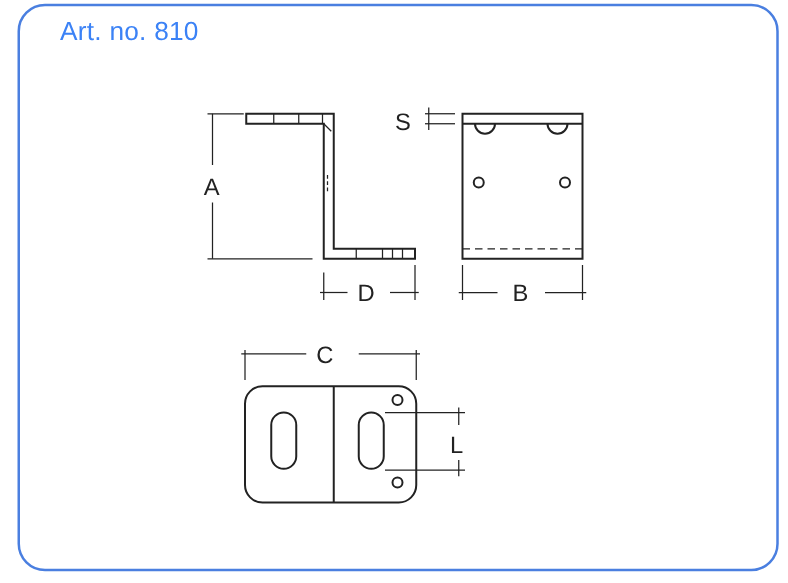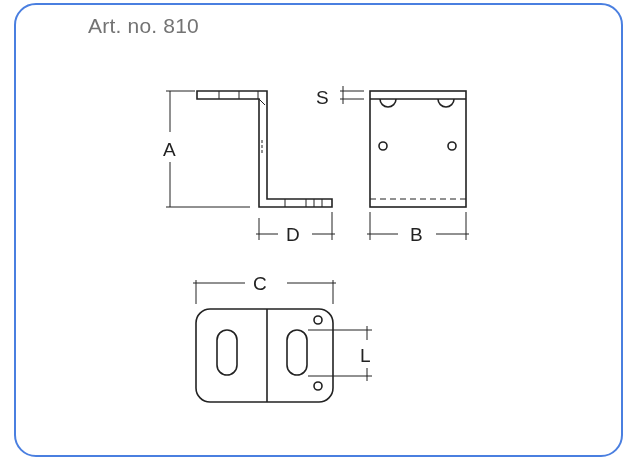--- a/index.html
+++ b/index.html
@@ -1,18 +1,18 @@
 <!DOCTYPE html>
 <html><head>
 <meta charset="utf-8">
 <style>
   html,body{margin:0;padding:0;background:#ffffff;}
   body{width:630px;height:466px;position:relative;overflow:hidden;font-family:"Liberation Sans",sans-serif;}
   .frame{position:absolute;left:14px;top:3px;width:609px;height:454px;border:2.5px solid #4a7fe0;border-radius:22px;box-sizing:border-box;background:#fff;}
-  .title{position:absolute;left:48px;top:14px;font-size:21px;color:#737373;letter-spacing:0.2px;margin-left:40px;}
+  .title{position:absolute;left:48px;top:14px;font-size:21px;color:#3b82f6;letter-spacing:0.2px;}
   svg{position:absolute;left:0;top:0;}
   .lbl{font-family:"Liberation Sans",sans-serif;font-size:19px;fill:#222;}
 </style>
 </head>
 <body>
 
 <div class="frame"></div>
 <div class="title">Art. no. 810</div>
 
 <svg width="630" height="466" viewBox="0 0 630 466" fill="none" stroke="#222" stroke-width="1.6">

